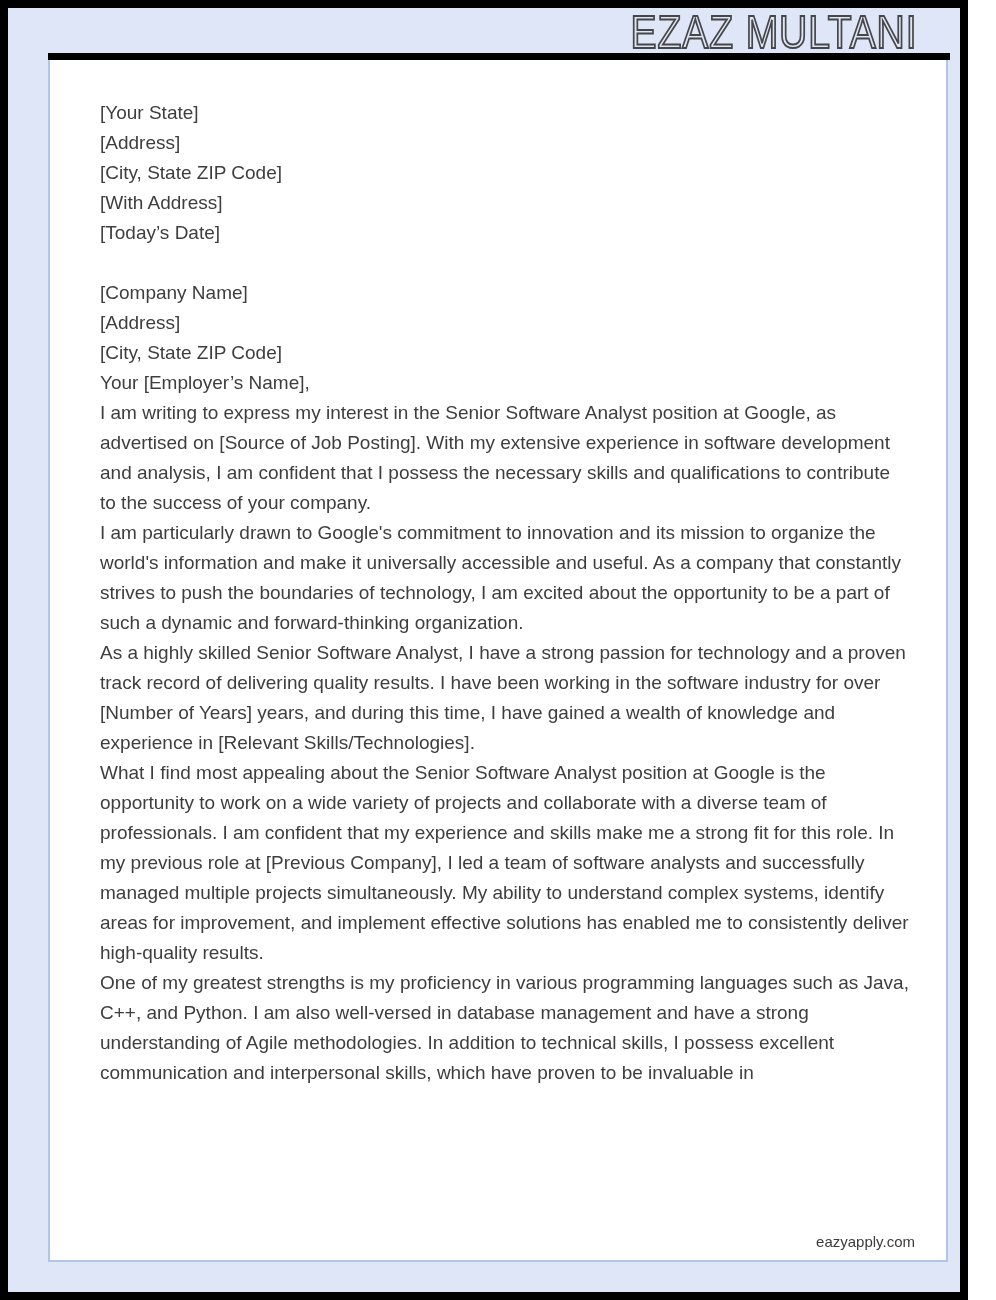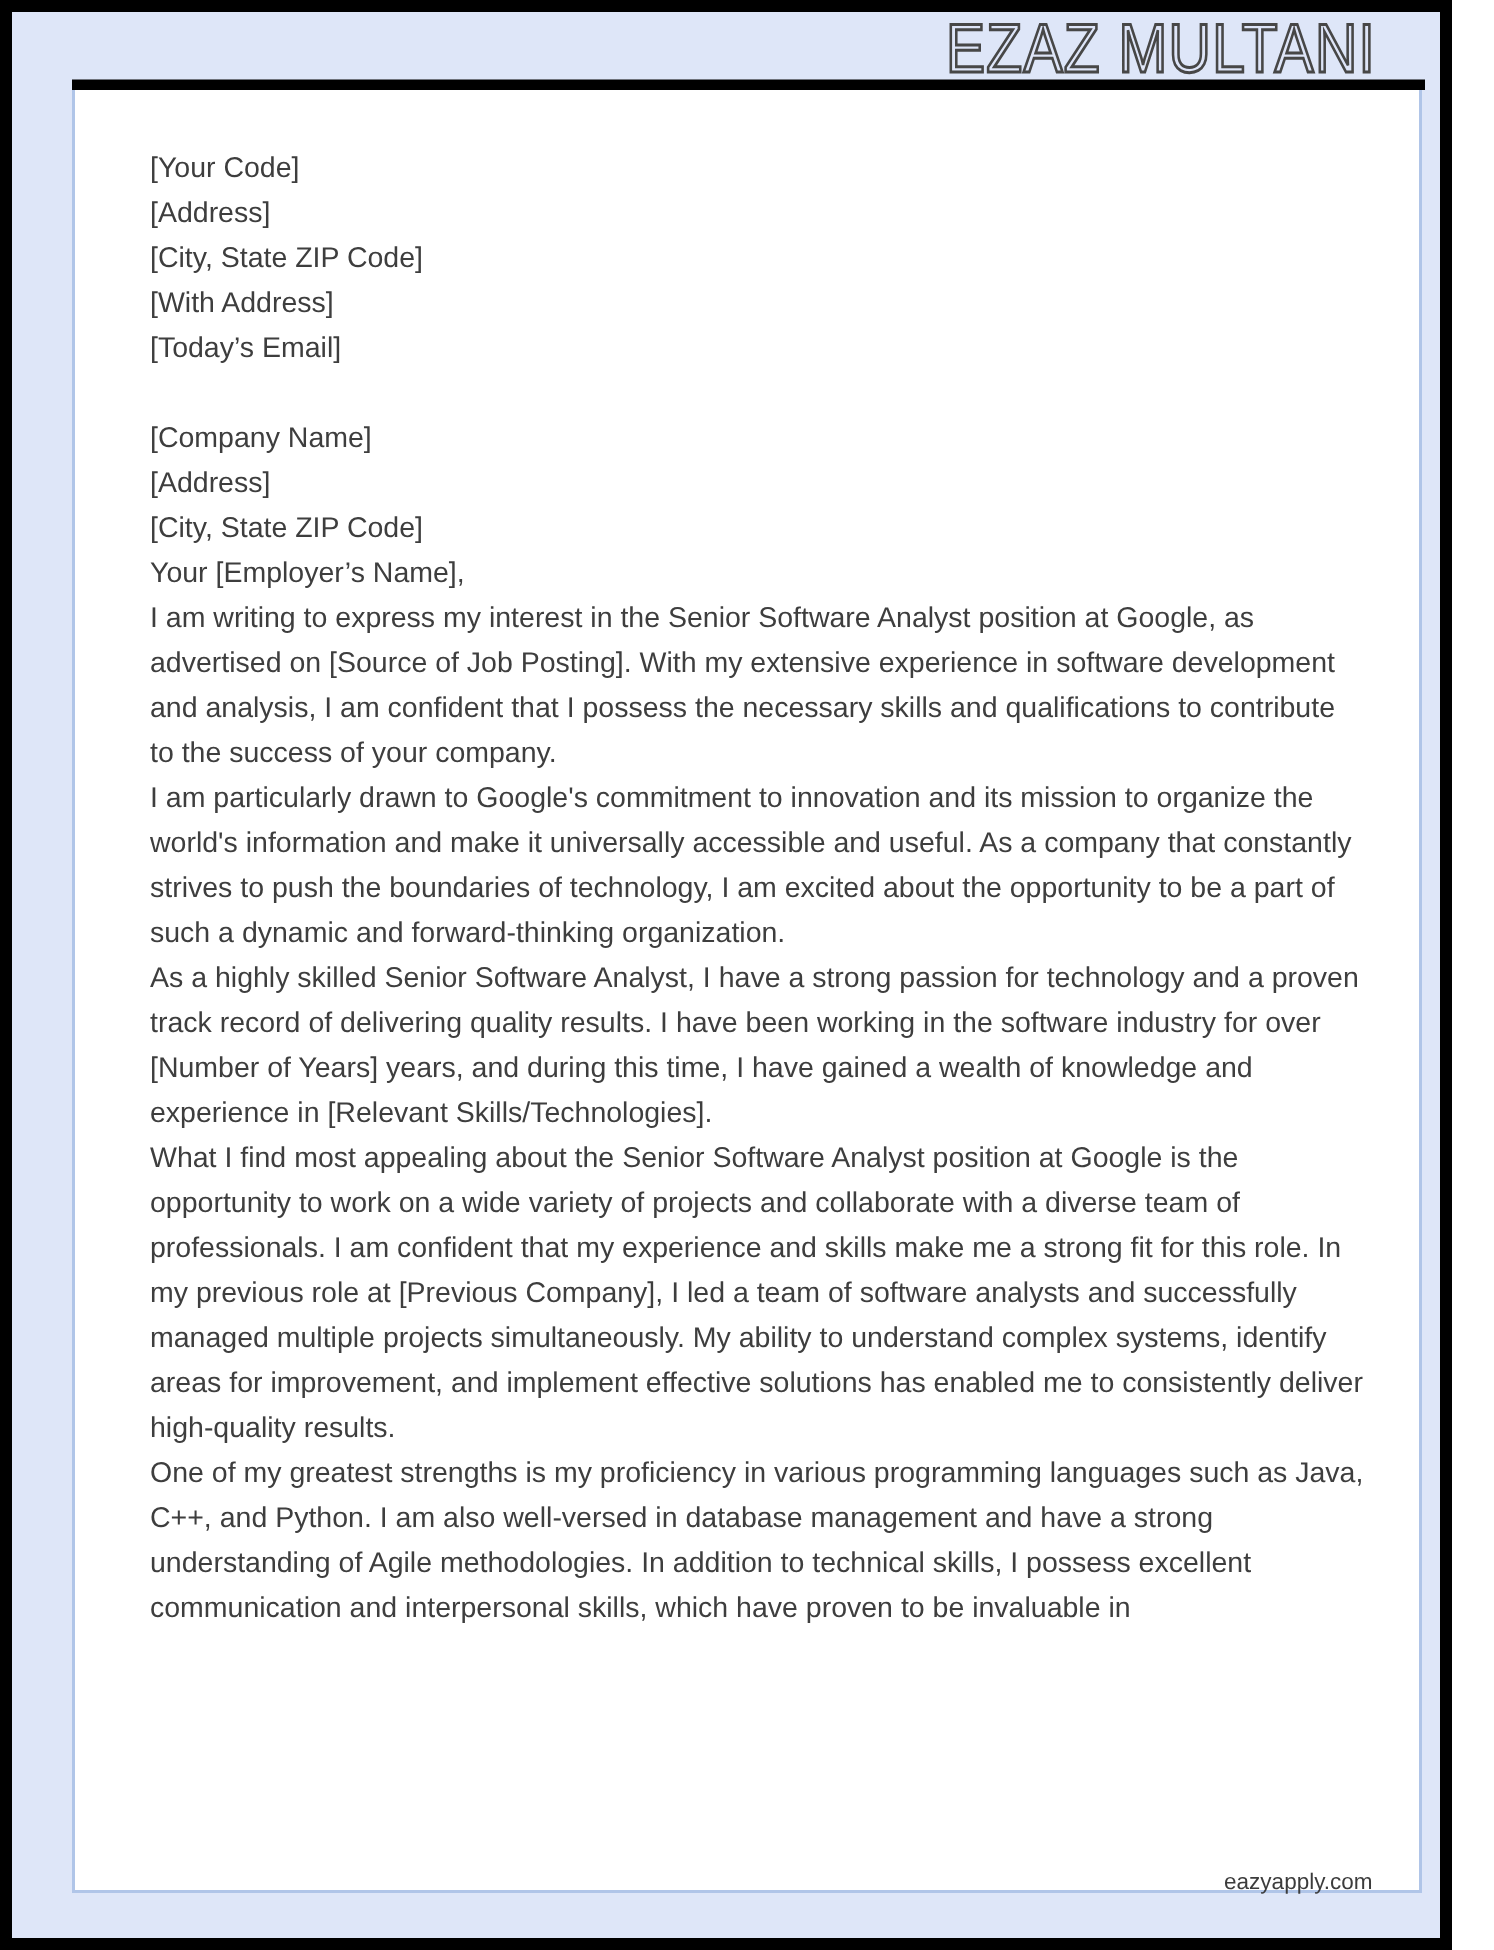--- a/index.html
+++ b/index.html
@@ -56,45 +56,45 @@
     padding: 38px 36px 0 50px;
     font-size: 19px;
     line-height: 30px;
     color: #3e3e3e;
   }
   .content > * + * { margin-top: 30px; }
   .block div { white-space: nowrap; }
   .para { margin: 0; }
   .watermark {
     position: absolute;
-    right: 53px; bottom: 36px;
+    right: 53px; bottom: 49px;
     font-size: 15px;
     line-height: 18px;
     color: #3c3c3c;
     z-index: 8;
   }
 </style>
 </head>
 <body>
 
 <div class="page">
 
   <div class="brand">EZAZ MULTANI</div>
 
   <div class="top-rule"></div>
 
   <div class="doc">
     <div class="content">
 
       <div class="block">
-        <div>[Your Code]</div>
+        <div>[Your State]</div>
         <div>[Address]</div>
         <div>[City, State ZIP Code]</div>
         <div>[With Address]</div>
-        <div>[Today’s Email]</div>
+        <div>[Today’s Date]</div>
       </div>
 
       <div class="block">
         <div>[Company Name]</div>
         <div>[Address]</div>
         <div>[City, State ZIP Code]</div>
       </div>
 
       <p class="para">Your [Employer’s Name],</p>
 

